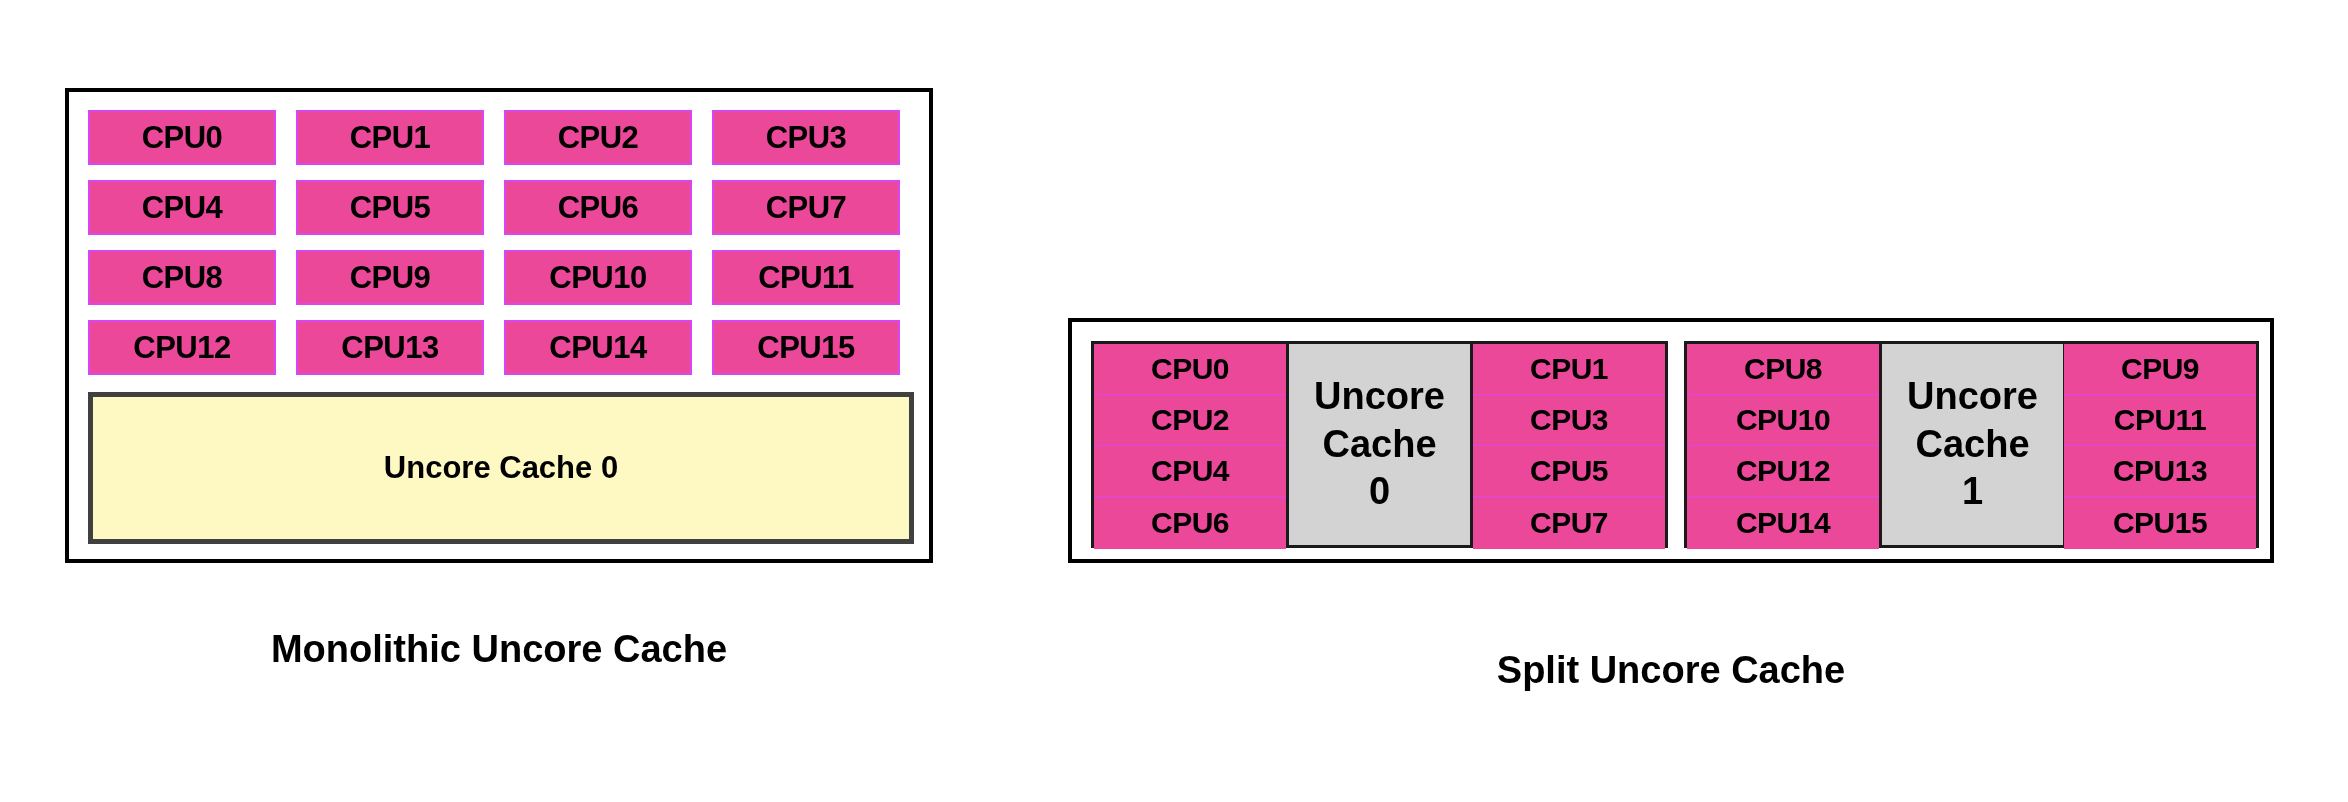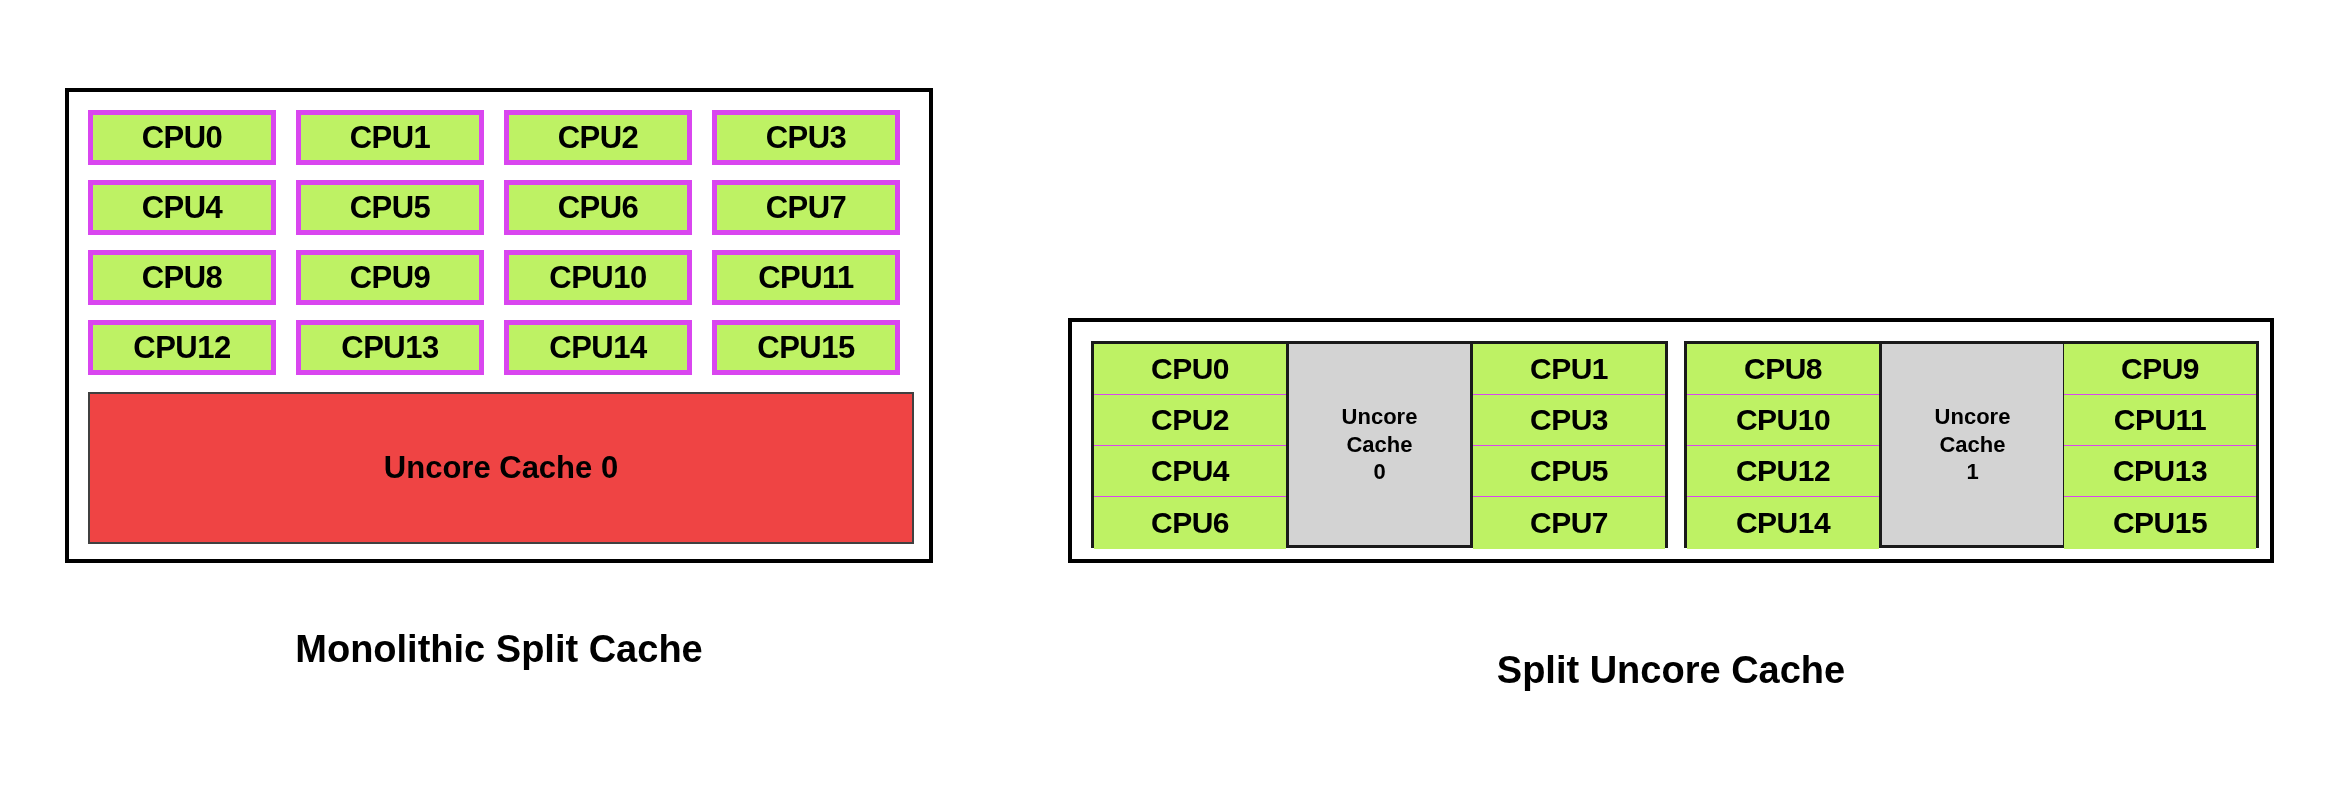--- a/index.html
+++ b/index.html
@@ -18,34 +18,34 @@
   
   .panel {
     position: absolute;
     box-sizing: border-box;
     border: 4px solid #000000;
     background: #ffffff;
   }
   .cpu-box {
     position: absolute;
     box-sizing: border-box;
-    border: 5px solid #d946ef;
-    background: #bef264;
+    border: 2px solid #d946ef;
+    background: #ec4899;
     display: flex;
     align-items: center;
     justify-content: center;
     font-weight: bold;
     color: #000000;
     letter-spacing: -0.5px;
   }
   .cache-box {
     position: absolute;
     box-sizing: border-box;
-    border: 2px solid #404040;
-    background: #ef4444;
+    border: 5px solid #404040;
+    background: #fef9c3;
     display: flex;
     align-items: center;
     justify-content: center;
     text-align: center;
     font-weight: bold;
     color: #000000;
   }
   .caption {
     position: absolute;
     font-weight: bold;
@@ -135,21 +135,21 @@
     width: 187px;
     height: 201px;
     border-left: 3px solid #1a1a1a;
     border-right: 3px solid #1a1a1a;
     background: #d3d3d3;
     display: flex;
     flex-direction: column;
     align-items: center;
     justify-content: center;
     font-weight: bold;
-    font-size: 22px;
+    font-size: 38px;
     color: #000000;
     line-height: 1.25;
   }
 
   #split-caption {
     left: 1068px;
     top: 649px;
     width: 1206px;
     font-size: 38px;
   }
@@ -175,21 +175,21 @@
   <div class="cpu-box mc3 mr2">CPU11</div>
 
   <div class="cpu-box mc0 mr3">CPU12</div>
   <div class="cpu-box mc1 mr3">CPU13</div>
   <div class="cpu-box mc2 mr3">CPU14</div>
   <div class="cpu-box mc3 mr3">CPU15</div>
 
   <div class="cache-box" id="mono-cache">Uncore Cache 0</div>
 </div>
 
-<div class="caption" id="mono-caption">Monolithic Split Cache</div>
+<div class="caption" id="mono-caption">Monolithic Uncore Cache</div>
 
 <div class="panel" id="split-panel">
 
   <div class="split-group" id="split-group-0">
     <div class="cpu-box scl sr0">CPU0</div>
     <div class="cpu-box scl sr1">CPU2</div>
     <div class="cpu-box scl sr2">CPU4</div>
     <div class="cpu-box scl sr3 last-row">CPU6</div>
 
     <div class="split-cache">

